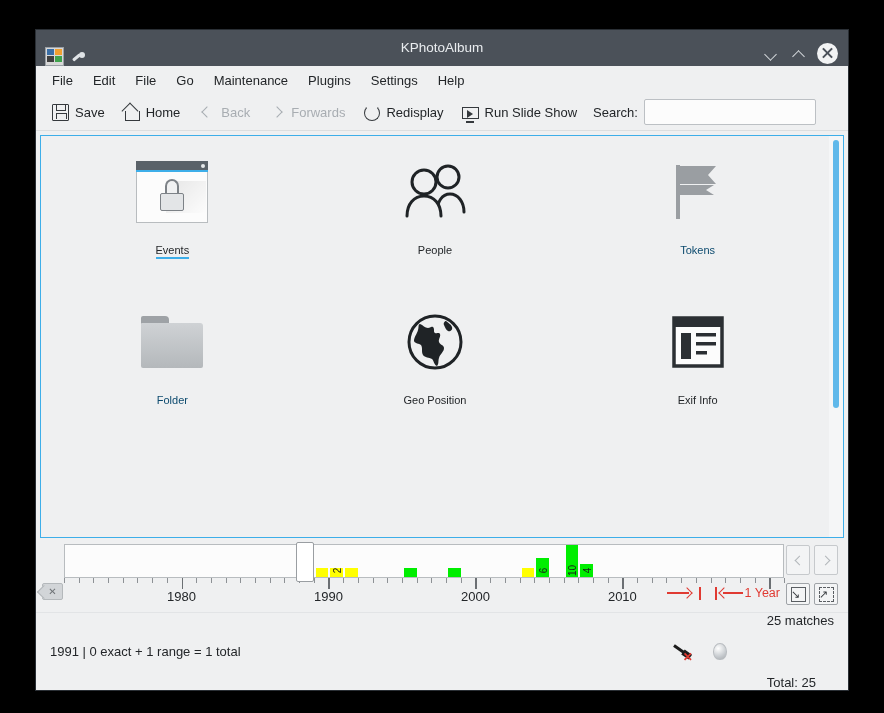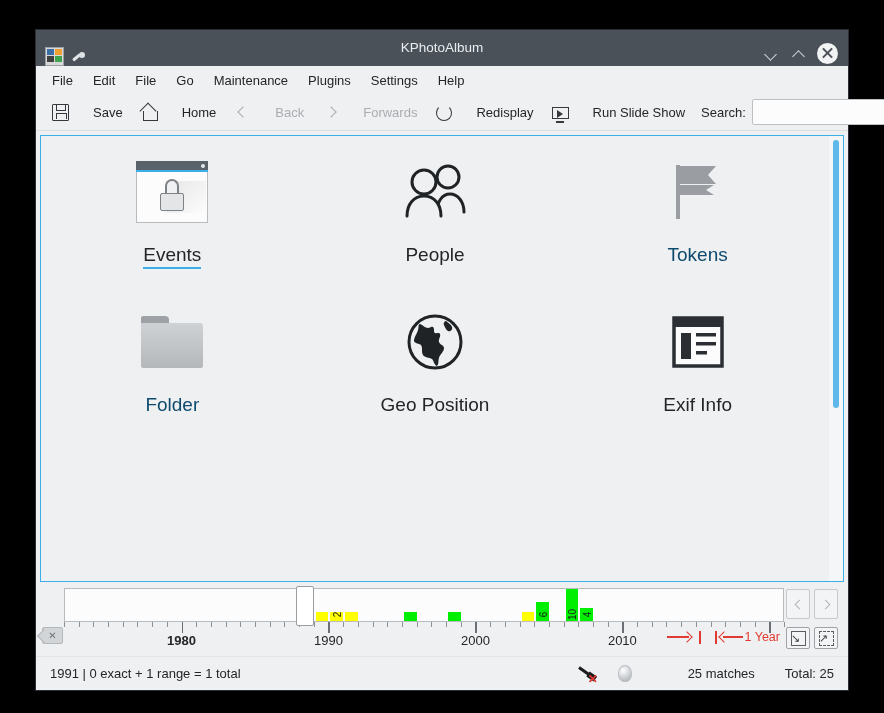--- a/index.html
+++ b/index.html
@@ -101,21 +101,21 @@
 
   
   #toolbar {
     height: 37px; flex: 0 0 37px;
     background: #eff0f1;
     display: flex; align-items: center;
     padding: 0 8px; gap: 2px;
     border-bottom: 1px solid #dcdedf;
   }
   .tool-btn {
-    display: flex; align-items: center; gap: 24px;
+    display: flex; align-items: center; gap: 6px;
     padding: 4px 8px; font-size: 13px; color: #232629;
     border-radius: 2px; cursor: default; white-space: nowrap;
   }
   .tool-btn.disabled { color: #a8adb2; }
   .ticon { width: 17px; height: 17px; position: relative; flex: 0 0 17px; }
 
   
   .ic-save { border: 1.5px solid #35393d; border-radius: 1px; }
   .ic-save::before {
     content: ""; position: absolute; left: 3px; top: 0px;
@@ -190,21 +190,21 @@
     align-content: start;
   }
   .cat-cell {
     display: flex; flex-direction: column;
     align-items: center; justify-content: flex-start;
     padding-top: 8px;
     cursor: default;
   }
   .cat-art { height: 80px; display: flex; align-items: center; justify-content: center; }
   .cat-label {
-    margin-top: 12px; font-size: 19px; color: #232629;
+    margin-top: 12px; font-size: 11px; color: #232629;
     text-align: center;
   }
   .cat-cell.disabled .cat-label { color: #0c4a6e; }
   .cat-cell.hovered .cat-label {
     border-bottom: 2px solid #3daee9; padding-bottom: 1px;
   }
 
   
   #scroll-track {
     flex: 0 0 14px; background: #f5f6f7;
@@ -427,21 +427,21 @@
   .plug-x {
     position: absolute; left: 10px; top: 9px;
     color: #e03a32; font-size: 12px; font-weight: bold; line-height: 1;
     z-index: 2;
   }
   .lamp {
     width: 14px; height: 17px; border-radius: 50% 50% 45% 45%;
     background: radial-gradient(circle at 35% 30%, #ffffff, #c8ccd0 60%, #a8acb0);
     border: 1px solid #b9bdc1;
   }
-  #status-right { display: flex; gap: 30px; margin-left: 38px; }
+  #status-right { display: flex; gap: 47px; margin-left: 22px; flex-direction: column; }
 </style>
 </head>
 <body>
 
 <div id="window">
 
   <div id="titlebar">
     <div class="tb-left">
       <div class="app-icon">
         <i class="ai-a"></i>
@@ -664,21 +664,21 @@
           <div class="tick" style="left: 617.143px;"></div>
           <div class="tick" style="left: 631.837px;"></div>
           <div class="tick" style="left: 646.531px;"></div>
           <div class="tick" style="left: 661.224px;"></div>
           <div class="tick" style="left: 675.918px;"></div>
           <div class="tick" style="left: 690.612px;"></div>
           <div class="tick major" style="left: 705.306px;"></div>
           <div class="tick" style="left: 720px;"></div>
         </div>
       <div id="db-years">
-          <div class="yearlabel" style="left: 117.551px; font-weight: bold;">1980</div>
+          <div class="yearlabel" style="left: 117.551px;">1980</div>
           <div class="yearlabel" style="left: 264.49px;">1990</div>
           <div class="yearlabel" style="left: 411.429px;">2000</div>
           <div class="yearlabel" style="left: 558.367px;">2010</div>
         </div>
       <div id="db-scale">
         <span class="arrow-r"></span>
         <span class="bar-v"></span>
         <span style="width:10px"></span>
         <span class="bar-v"></span>
         <span class="arrow-l"></span>

